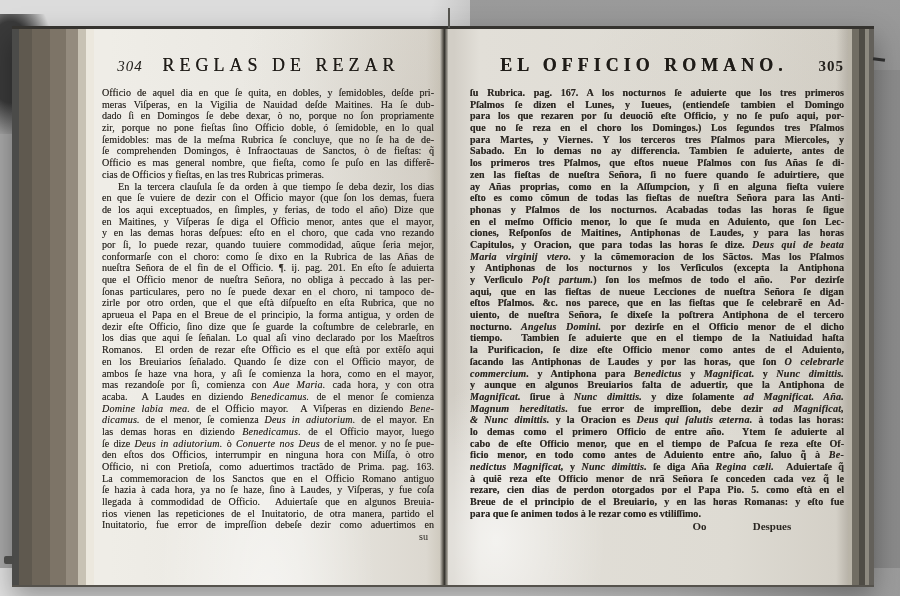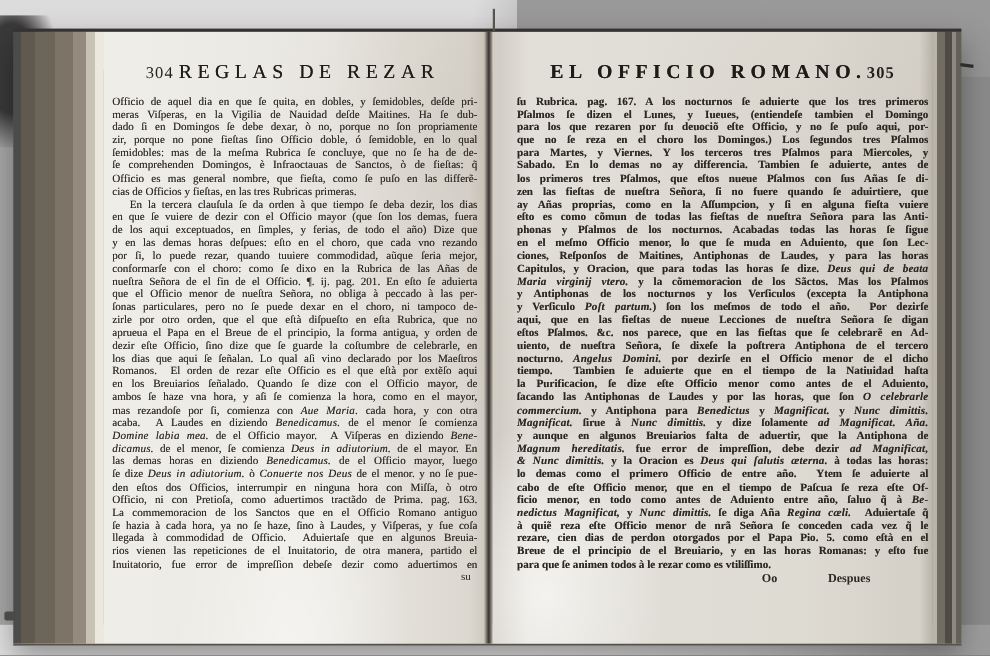--- a/index.html
+++ b/index.html
@@ -44,22 +44,22 @@
         radial-gradient(circle at 31% 23%,rgba(90,80,60,.12) 0 1px,transparent 2px),
         radial-gradient(circle at 64% 48%,rgba(90,80,60,.12) 0 1px,transparent 2px),
         radial-gradient(circle at 82% 71%,rgba(90,80,60,.12) 0 1px,transparent 2px),
         radial-gradient(circle at 18% 64%,rgba(90,80,60,.10) 0 1px,transparent 2px),
         radial-gradient(circle at 47% 86%,rgba(90,80,60,.10) 0 1px,transparent 2px);}
   
   .hdr{display:flex;align-items:baseline;height:26px;margin-bottom:6px;}
   .folio{font-size:15px;letter-spacing:1px;color:#24211d;}
   .rtitle{flex:1;text-align:center;font-size:18px;letter-spacing:5px;color:#1f1c18;
           text-shadow:0 0 .5px rgba(30,25,20,.8);}
-  .hdr-l .folio{width:56px;text-align:right;}
-  .hdr-r .folio{width:56px;text-align:left;}
+  .hdr-l .folio{width:56px;text-align:center;font-style:italic;}
+  .hdr-r .folio{width:56px;text-align:right;}
   
   .body-text{filter:blur(.22px);text-shadow:0 0 .4px rgba(40,34,28,.55);}
   .tl{font-size:10.1px;line-height:11.7px;height:11.7px;overflow:hidden;
       text-align:justify;white-space:pre-wrap;}
   .tl::after{content:"";display:inline-block;width:100%;height:0;}
   .tl.nj{text-align:left;}
   .tl.nj::after{content:none;}
   .tl i{letter-spacing:.2px;}
   .cwline{font-size:10.1px;line-height:12px;text-align:right;padding-right:6px;
           filter:blur(.22px);}
@@ -97,20 +97,21 @@
           <div class="tl">meras Viſperas, en la Vigilia de Nauidad deſde Maitines. Ha ſe dub-</div>
           <div class="tl">dado ſi en Domingos ſe debe dexar, ò no, porque no ſon propriamente</div>
           <div class="tl">zir, porque no pone fieſtas ſino Officio doble, ó ſemidoble, en lo qual</div>
           <div class="tl">ſemidobles: mas de la meſma Rubrica ſe concluye, que no ſe ha de de-</div>
           <div class="tl">ſe comprehenden Domingos, è Infraoctauas de Sanctos, ò de fieſtas: q̃</div>
           <div class="tl">Officio es mas general nombre, que fieſta, como ſe puſo en las differẽ-</div>
           <div class="tl nj">cias de Officios y fieſtas, en las tres Rubricas primeras.</div>
           <div class="tl">   En la tercera clauſula ſe da orden à que tiempo ſe deba dezir, los dias</div>
           <div class="tl">en que ſe vuiere de dezir con el Officio mayor (que ſon los demas, fuera</div>
           <div class="tl">de los aqui exceptuados, en ſimples, y ferias, de todo el año) Dize que</div>
+          <div class="tl">en Maitines, y Viſperas ſe diga el Officio menor, antes que el mayor,</div>
           <div class="tl">y en las demas horas deſpues: eſto en el choro, que cada vno rezando</div>
           <div class="tl">por ſi, lo puede rezar, quando tuuiere commodidad, aũque ſeria mejor,</div>
           <div class="tl">conformarſe con el choro: como ſe dixo en la Rubrica de las Añas de</div>
           <div class="tl">nueſtra Señora de el fin de el Officio. ¶. ij. pag. 201. En eſto ſe aduierta</div>
           <div class="tl">que el Officio menor de nueſtra Señora, no obliga à peccado à las per-</div>
           <div class="tl">ſonas particulares, pero no ſe puede dexar en el choro, ni tampoco de-</div>
           <div class="tl">zirle por otro orden, que el que eſtà diſpueſto en eſta Rubrica, que no</div>
           <div class="tl">aprueua el Papa en el Breue de el principio, la forma antigua, y orden de</div>
           <div class="tl">dezir eſte Officio, ſino dize que ſe guarde la coſtumbre de celebrarle, en</div>
           <div class="tl">los dias que aqui ſe ſeñalan. Lo qual aſi vino declarado por los Maeſtros</div>
@@ -162,22 +163,22 @@
           <div class="tl">y Antiphonas de los nocturnos y los Verſiculos (excepta la Antiphona</div>
           <div class="tl">y Verſiculo <i>Poſt partum.</i>) ſon los meſmos de todo el año.  Por dezirſe</div>
           <div class="tl">aqui, que en las fieſtas de nueue Lecciones de nueſtra Señora ſe digan</div>
           <div class="tl">eſtos Pſalmos. &amp;c. nos parece, que en las fieſtas que ſe celebrarẽ en Ad-</div>
           <div class="tl">uiento, de nueſtra Señora, ſe dixeſe la poſtrera Antiphona de el tercero</div>
           <div class="tl">nocturno. <i>Angelus Domini.</i> por dezirſe en el Officio menor de el dicho</div>
           <div class="tl">tiempo.  Tambien ſe aduierte que en el tiempo de la Natiuidad haſta</div>
           <div class="tl">la Purificacion, ſe dize eſte Officio menor como antes de el Aduiento,</div>
           <div class="tl">ſacando las Antiphonas de Laudes y por las horas, que ſon <i>O celebrarle</i></div>
           <div class="tl"><i>commercium.</i> y Antiphona para <i>Benedictus</i> y <i>Magnificat.</i> y <i>Nunc dimittis.</i></div>
+          <div class="tl">y aunque en algunos Breuiarios falta de aduertir, que la Antiphona de</div>
           <div class="tl"><i>Magnificat.</i> ſirue à <i>Nunc dimittis.</i> y dize ſolamente <i>ad Magnificat. Aña.</i></div>
-          <div class="tl">y aunque en algunos Breuiarios falta de aduertir, que la Antiphona de</div>
           <div class="tl"><i>Magnum hereditatis.</i> fue error de impreſſion, debe dezir <i>ad Magnificat,</i></div>
           <div class="tl"><i>&amp; Nunc dimittis.</i> y la Oracion es <i>Deus qui ſalutis æterna.</i> à todas las horas:</div>
           <div class="tl">lo demas como el primero Officio de entre año.  Ytem ſe aduierte al</div>
           <div class="tl">cabo de eſte Officio menor, que en el tiempo de Paſcua ſe reza eſte Of-</div>
           <div class="tl">ficio menor, en todo como antes de Aduiento entre año, ſaluo q̃ à <i>Be-</i></div>
           <div class="tl"><i>nedictus Magnificat,</i> y <i>Nunc dimittis.</i> ſe diga Aña <i>Regina cæli.</i>  Aduiertaſe q̃</div>
           <div class="tl">à quiẽ reza eſte Officio menor de nrã Señora ſe conceden cada vez q̃ le</div>
           <div class="tl">rezare, cien dias de perdon otorgados por el Papa Pio. 5. como eſtà en el</div>
           <div class="tl">Breue de el principio de el Breuiario, y en las horas Romanas: y eſto fue</div>
           <div class="tl nj">para que ſe animen todos à le rezar como es vtiliſſimo.</div>

